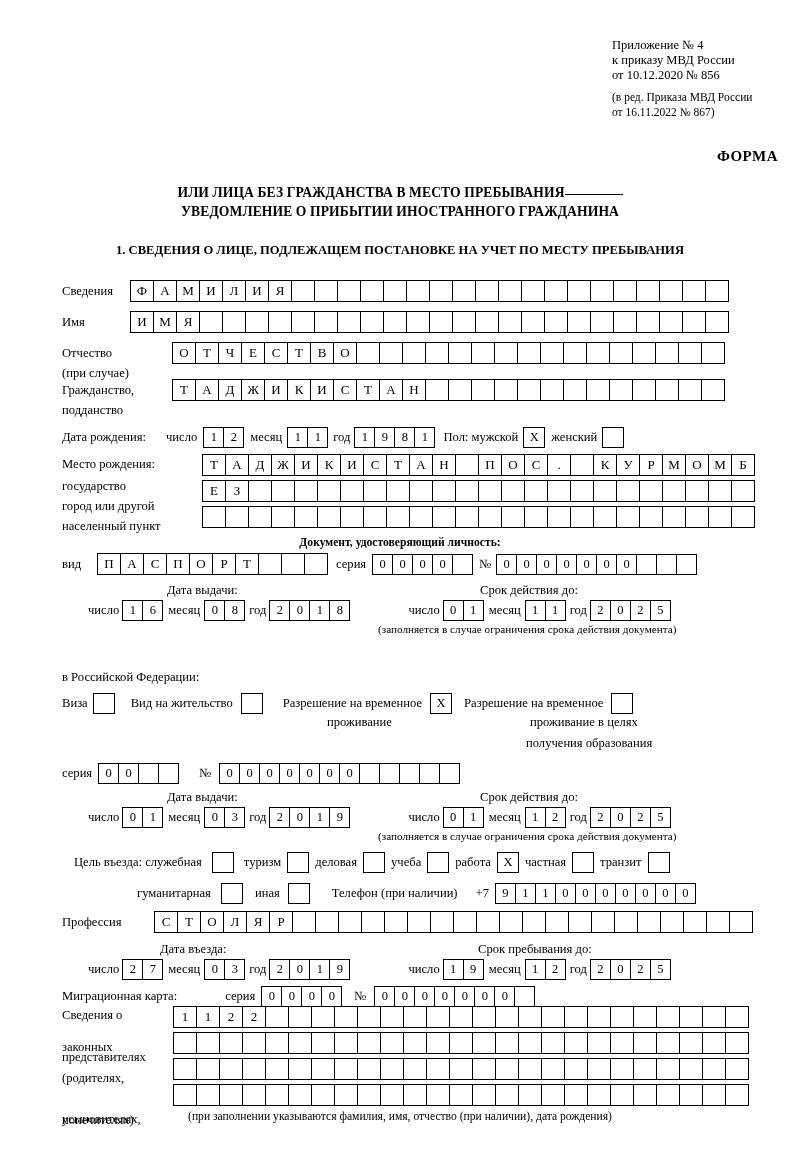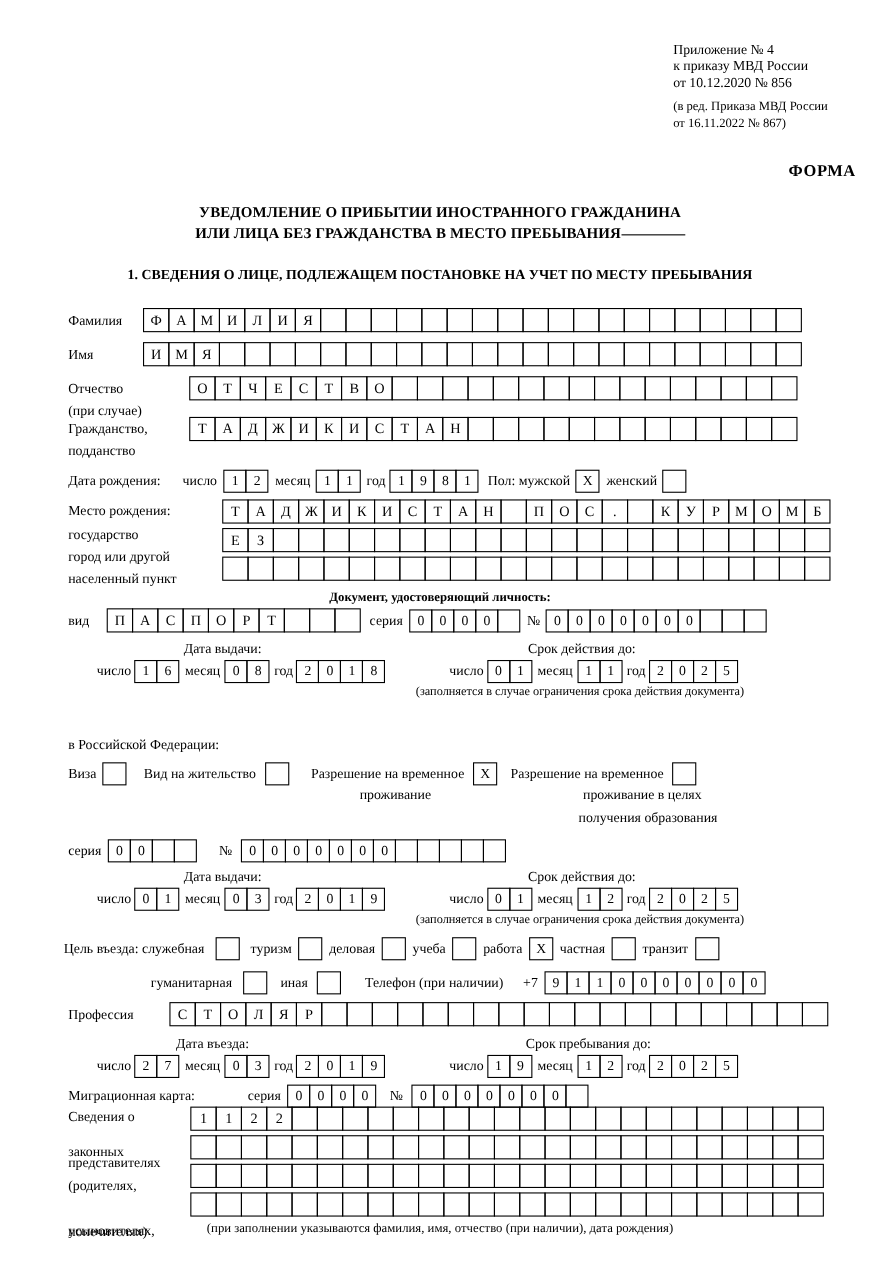--- a/index.html
+++ b/index.html
@@ -60,28 +60,28 @@
     <div class="l">Приложение № 4</div>
     <div class="l">к приказу МВД России</div>
     <div class="l">от 10.12.2020 № 856</div>
     <div class="gap"></div>
     <div class="l" style="font-size:11.5px">(в ред. Приказа МВД России</div>
     <div class="l" style="font-size:11.5px">от 16.11.2022 № 867)</div>
   </div>
   <div class="forma">ФОРМА</div>
 
   <div class="title">
+    <div><span>ИЛИ ЛИЦА БЕЗ ГРАЖДАНСТВА В МЕСТО ПРЕБЫВАНИЯ</span><span class="u"></span></div>
     <div>УВЕДОМЛЕНИЕ О ПРИБЫТИИ ИНОСТРАННОГО ГРАЖДАНИНА</div>
-    <div><span>ИЛИ ЛИЦА БЕЗ ГРАЖДАНСТВА В МЕСТО ПРЕБЫВАНИЯ</span><span class="u"></span></div>
   </div>
 
   <div class="section1">1. СВЕДЕНИЯ О ЛИЦЕ, ПОДЛЕЖАЩЕМ ПОСТАНОВКЕ НА УЧЕТ ПО МЕСТУ ПРЕБЫВАНИЯ</div>
 
   <div class="row" style="left:62px;top:280px;">
-    <span class="lbl" style="width:68px;display:inline-block">Фамилия</span>
+    <span class="lbl" style="width:68px;display:inline-block">Сведения</span>
     <span class="cells">
       <span class="c">Ф</span>
         <span class="c">А</span>
         <span class="c">М</span>
         <span class="c">И</span>
         <span class="c">Л</span>
         <span class="c">И</span>
         <span class="c">Я</span>
         <span class="c"></span>
         <span class="c"></span>
@@ -471,21 +471,21 @@
     <span class="lbl" style="margin-left:4px">год</span>
     <span class="cells mid" style="margin-left:3px">
         <span class="c">2</span>
         <span class="c">0</span>
         <span class="c">2</span>
         <span class="c">5</span>
       </span>
   </div>
   <div class="note" style="position:absolute;left:378px;top:830px;">(заполняется в случае ограничения срока действия документа)</div>
 
-  <div class="row" style="left:58px;top:852px;">
+  <div class="row" style="left:74px;top:852px;">
     <span class="lbl">Цель въезда: служебная</span>
     <span class="boxw" style="margin-left:10px"></span>
     <span class="lbl" style="margin-left:10px">туризм</span>
     <span class="boxw" style="margin-left:6px"></span>
     <span class="lbl" style="margin-left:6px">деловая</span>
     <span class="boxw" style="margin-left:6px"></span>
     <span class="lbl" style="margin-left:6px">учеба</span>
     <span class="boxw" style="margin-left:6px"></span>
     <span class="lbl" style="margin-left:6px">работа</span>
     <span class="boxw" style="margin-left:6px">X</span>

